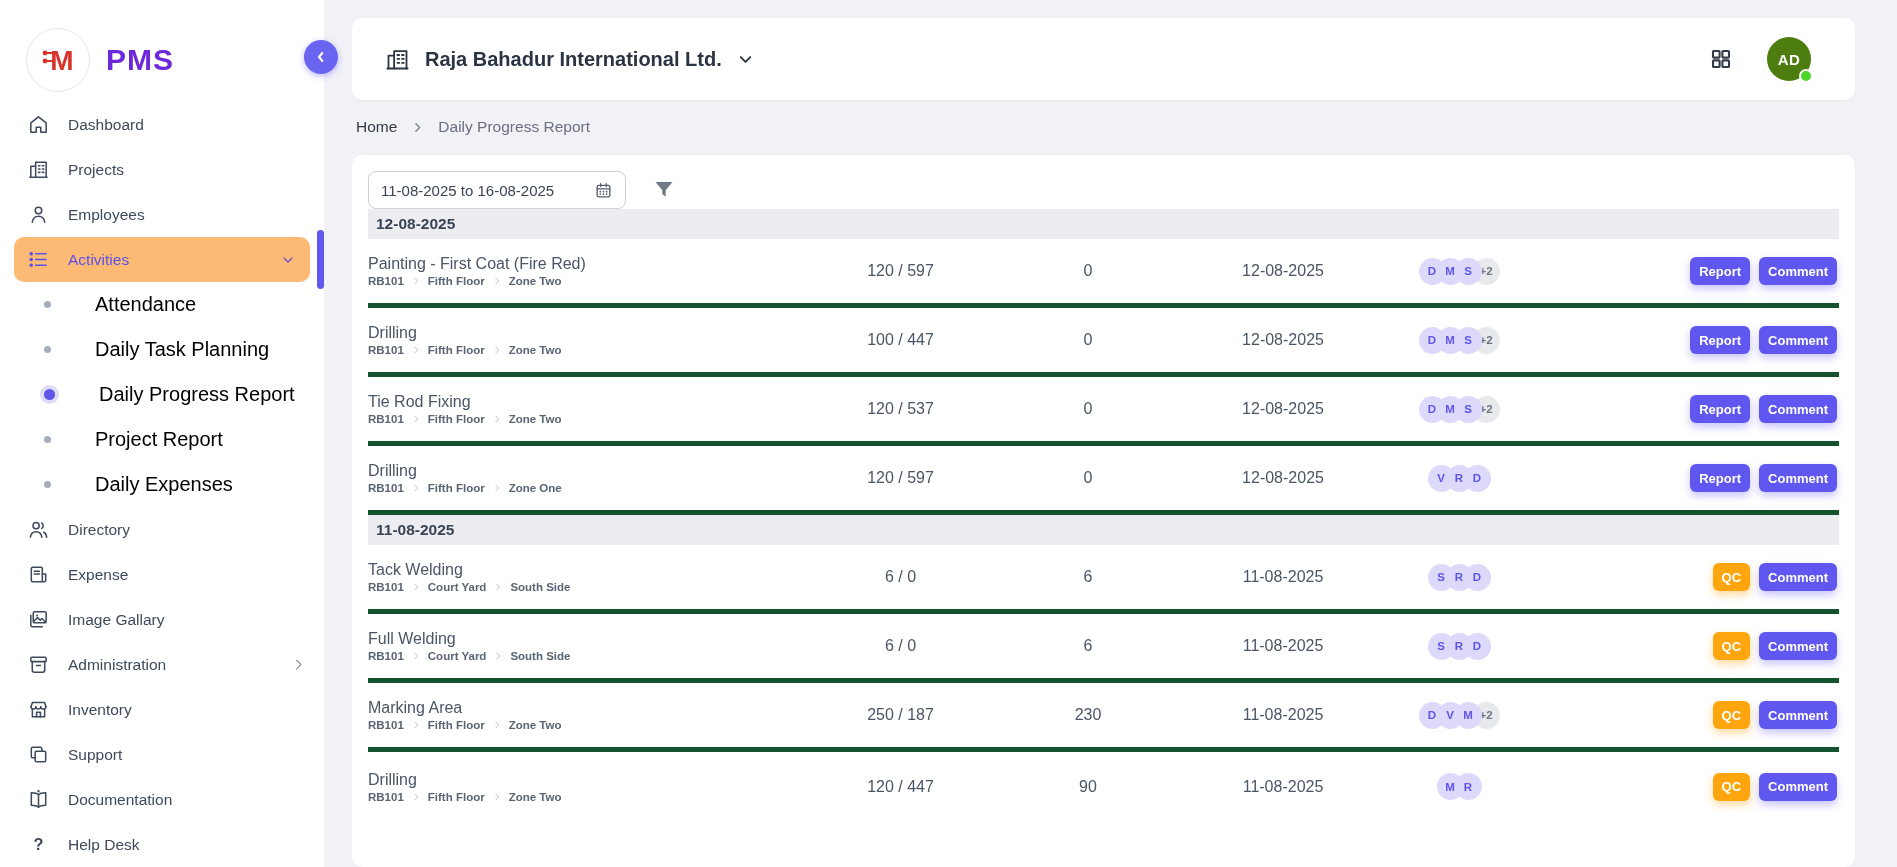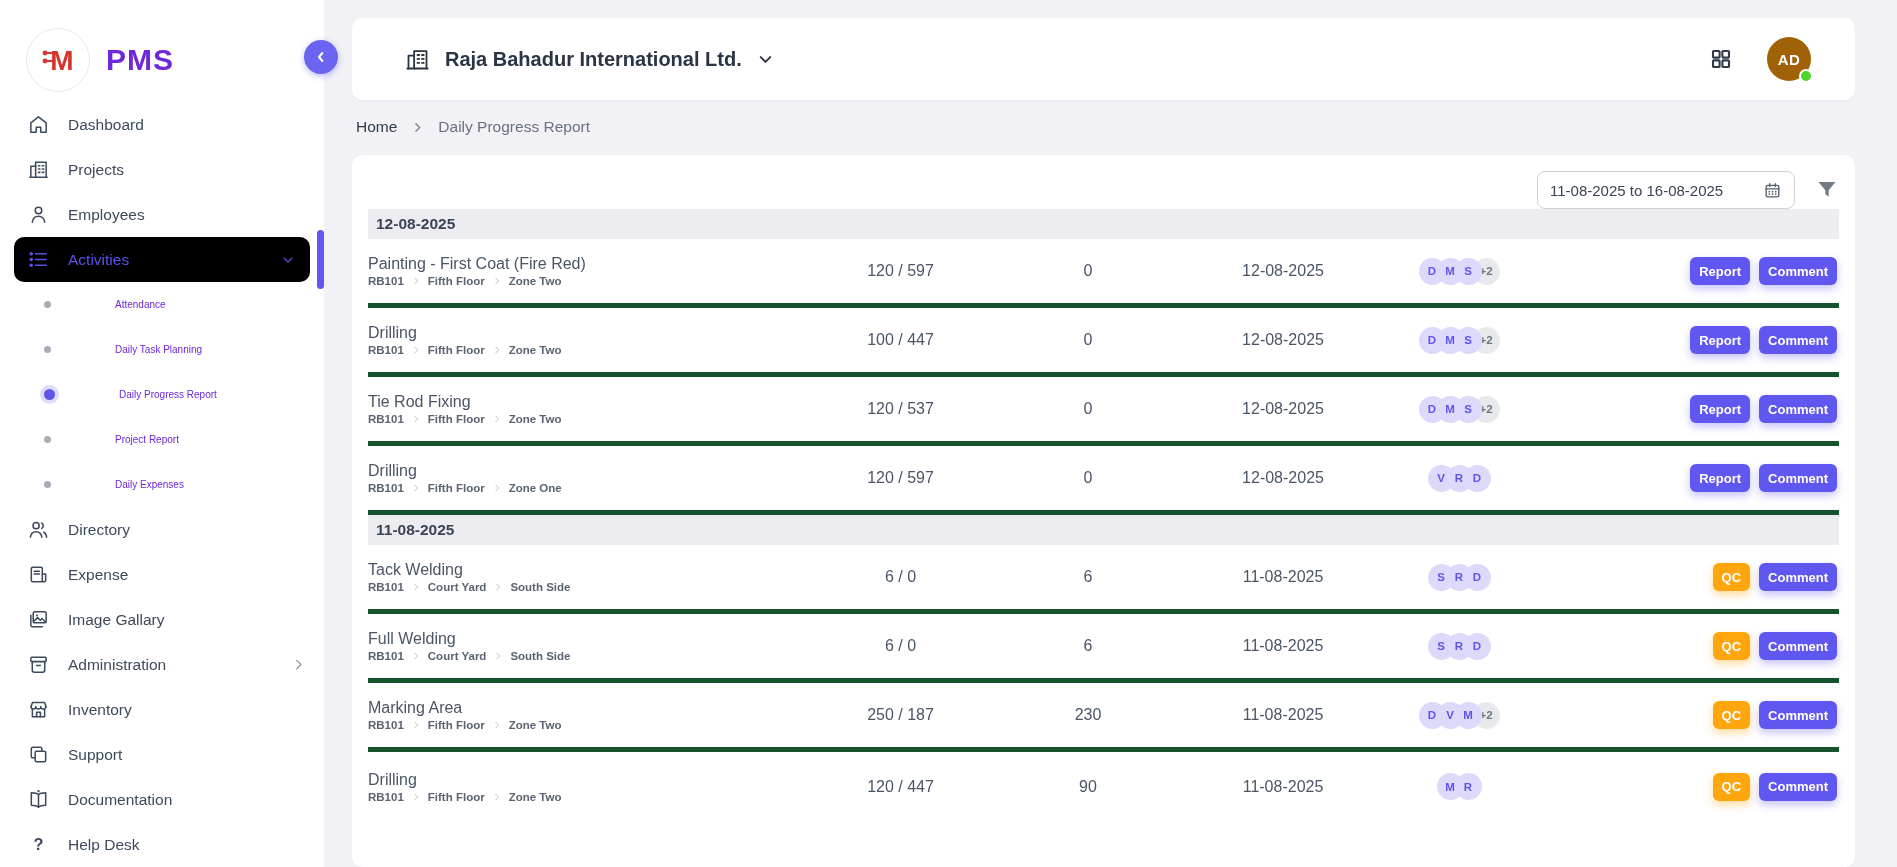--- a/index.html
+++ b/index.html
@@ -12,47 +12,47 @@
   .sidebar { position:absolute; left:0; top:0; width:324px; height:867px; background:#fff; z-index:5; }
   .logo-row { display:flex; align-items:center; gap:16px; padding:20px 0 0 26px; height:100px; }
   .logo-circle { width:64px; height:64px; border-radius:50%; border:1px solid #e4e7ec; display:flex; align-items:center; justify-content:center; background:#fff; }
   .app-name { font-size:30px; font-weight:800; color:#6d28d9; letter-spacing:1px; }
   .collapse-btn { position:absolute; left:304px; top:40px; width:34px; height:34px; border-radius:50%;
     background:#6a64f1; border:none; display:flex; align-items:center; justify-content:center; cursor:pointer; z-index:9;
     box-shadow:0 2px 6px rgba(106,100,241,.45); }
   .menu { position:absolute; top:102px; left:0; right:0; }
   .menu-item { height:45px; display:flex; align-items:center; gap:18px; padding-left:26px; font-size:15.5px; font-weight:500; color:#3d4a5c; cursor:pointer; position:relative; }
   .menu-item .mi-icon { width:24px; height:24px; display:flex; align-items:center; justify-content:center; color:#3d4a5c; flex:0 0 24px; }
-  .menu-item.active-pill { margin:0 14px; padding-left:12px; border-radius:10px; background:#000000; color:#5b51e8; }
+  .menu-item.active-pill { margin:0 14px; padding-left:12px; border-radius:10px; background:#fdba74; color:#5b51e8; }
   .menu-item.active-pill .mi-icon { color:#5b51e8; }
   .menu-item .trail { margin-left:auto; margin-right:18px; display:flex; align-items:center; color:inherit; }
   .menu-item.active-pill .trail { margin-right:14px; }
   .sub-item { height:45px; display:flex; align-items:center; cursor:pointer; }
   .sub-dot { width:7px; height:7px; border-radius:50%; background:#a6adb8; margin-left:44px; flex:0 0 auto; }
   .sub-item.active .sub-dot { width:11px; height:11px; background:#5f55e8; box-shadow:0 0 0 4px #dedcfa; }
-  .sub-label { margin-left:64px; font-size:10px; font-weight:500; color:#6d28d9; }
+  .sub-label { margin-left:44px; font-size:20px; font-weight:500; color:#000000; }
   .active-bar { position:absolute; left:317px; top:230px; width:7px; height:59px; border-radius:4px; background:#6156f0; z-index:6; }
   
   .card { background:#fff; border-radius:10px; box-shadow:0 1px 2px rgba(20,20,40,.04); }
-  .top-header { position:absolute; left:352px; top:18px; width:1503px; height:82px; display:flex; align-items:center; justify-content:space-between; padding:0 44px 0 52px; }
+  .top-header { position:absolute; left:352px; top:18px; width:1503px; height:82px; display:flex; align-items:center; justify-content:space-between; padding:0 44px 0 32px; }
   .company { display:flex; align-items:center; gap:14px; cursor:pointer; }
   .company-name { font-size:20px; font-weight:700; color:#2b3442; }
   .header-right { display:flex; align-items:center; gap:34px; }
   .grid-btn { background:none; border:none; cursor:pointer; color:#333b49; display:flex; }
   .avatar-wrap { position:relative; width:44px; height:44px; cursor:pointer; }
-  .avatar { width:44px; height:44px; border-radius:50%; background:#a16207; color:#fff; font-size:15px; font-weight:700; letter-spacing:.5px; display:flex; align-items:center; justify-content:center; }
+  .avatar { width:44px; height:44px; border-radius:50%; background:#4d7c0f; color:#fff; font-size:15px; font-weight:700; letter-spacing:.5px; display:flex; align-items:center; justify-content:center; }
   .online-dot { position:absolute; right:-2px; bottom:-2px; width:14px; height:14px; border-radius:50%; background:#4cd62b; border:2px solid #fff; }
   
   .breadcrumb { position:absolute; left:356px; top:118px; display:flex; align-items:center; gap:14px; font-size:15.5px; }
   .crumb-home { color:#333b49; cursor:pointer; }
   .crumb-sep { color:#7a828e; display:flex; }
   .crumb-current { color:#697080; }
   
   .content-card { position:absolute; left:352px; top:155px; width:1503px; height:712px; padding:16px 16px 0 16px; overflow:hidden; }
-  .filter-row { display:flex; align-items:center; gap:20px;justify-content:flex-end; }
+  .filter-row { display:flex; align-items:center; gap:26px; }
   .date-input { width:258px; height:38px; border:1px solid #cbd0d9; border-radius:8px; display:flex; align-items:center; padding:0 12px; gap:8px; background:#fff; }
   .date-input input { border:none; outline:none; flex:1; font-size:15px; color:#3a4454; font-family:inherit; background:transparent; }
   .cal-icon { color:#555f6d; display:flex; }
   .funnel-btn { background:none; border:none; cursor:pointer; color:#717a85; display:flex; }
   
   .trow { display:grid; grid-template-columns:445px 175px 200px 190px 162px 1fr; align-items:center; }
   .thead { height:40px; margin-top:18px; }
   .th { text-align:center; font-size:14.5px; font-weight:700; color:#3a4454; letter-spacing:.4px; }
   .group-band { height:30px; background:#ededf1; display:flex; align-items:center; padding-left:8px; font-size:15.5px; font-weight:700; color:#3a4454; }
   .data-row { height:69px; border-bottom:5px solid #14532d; }

